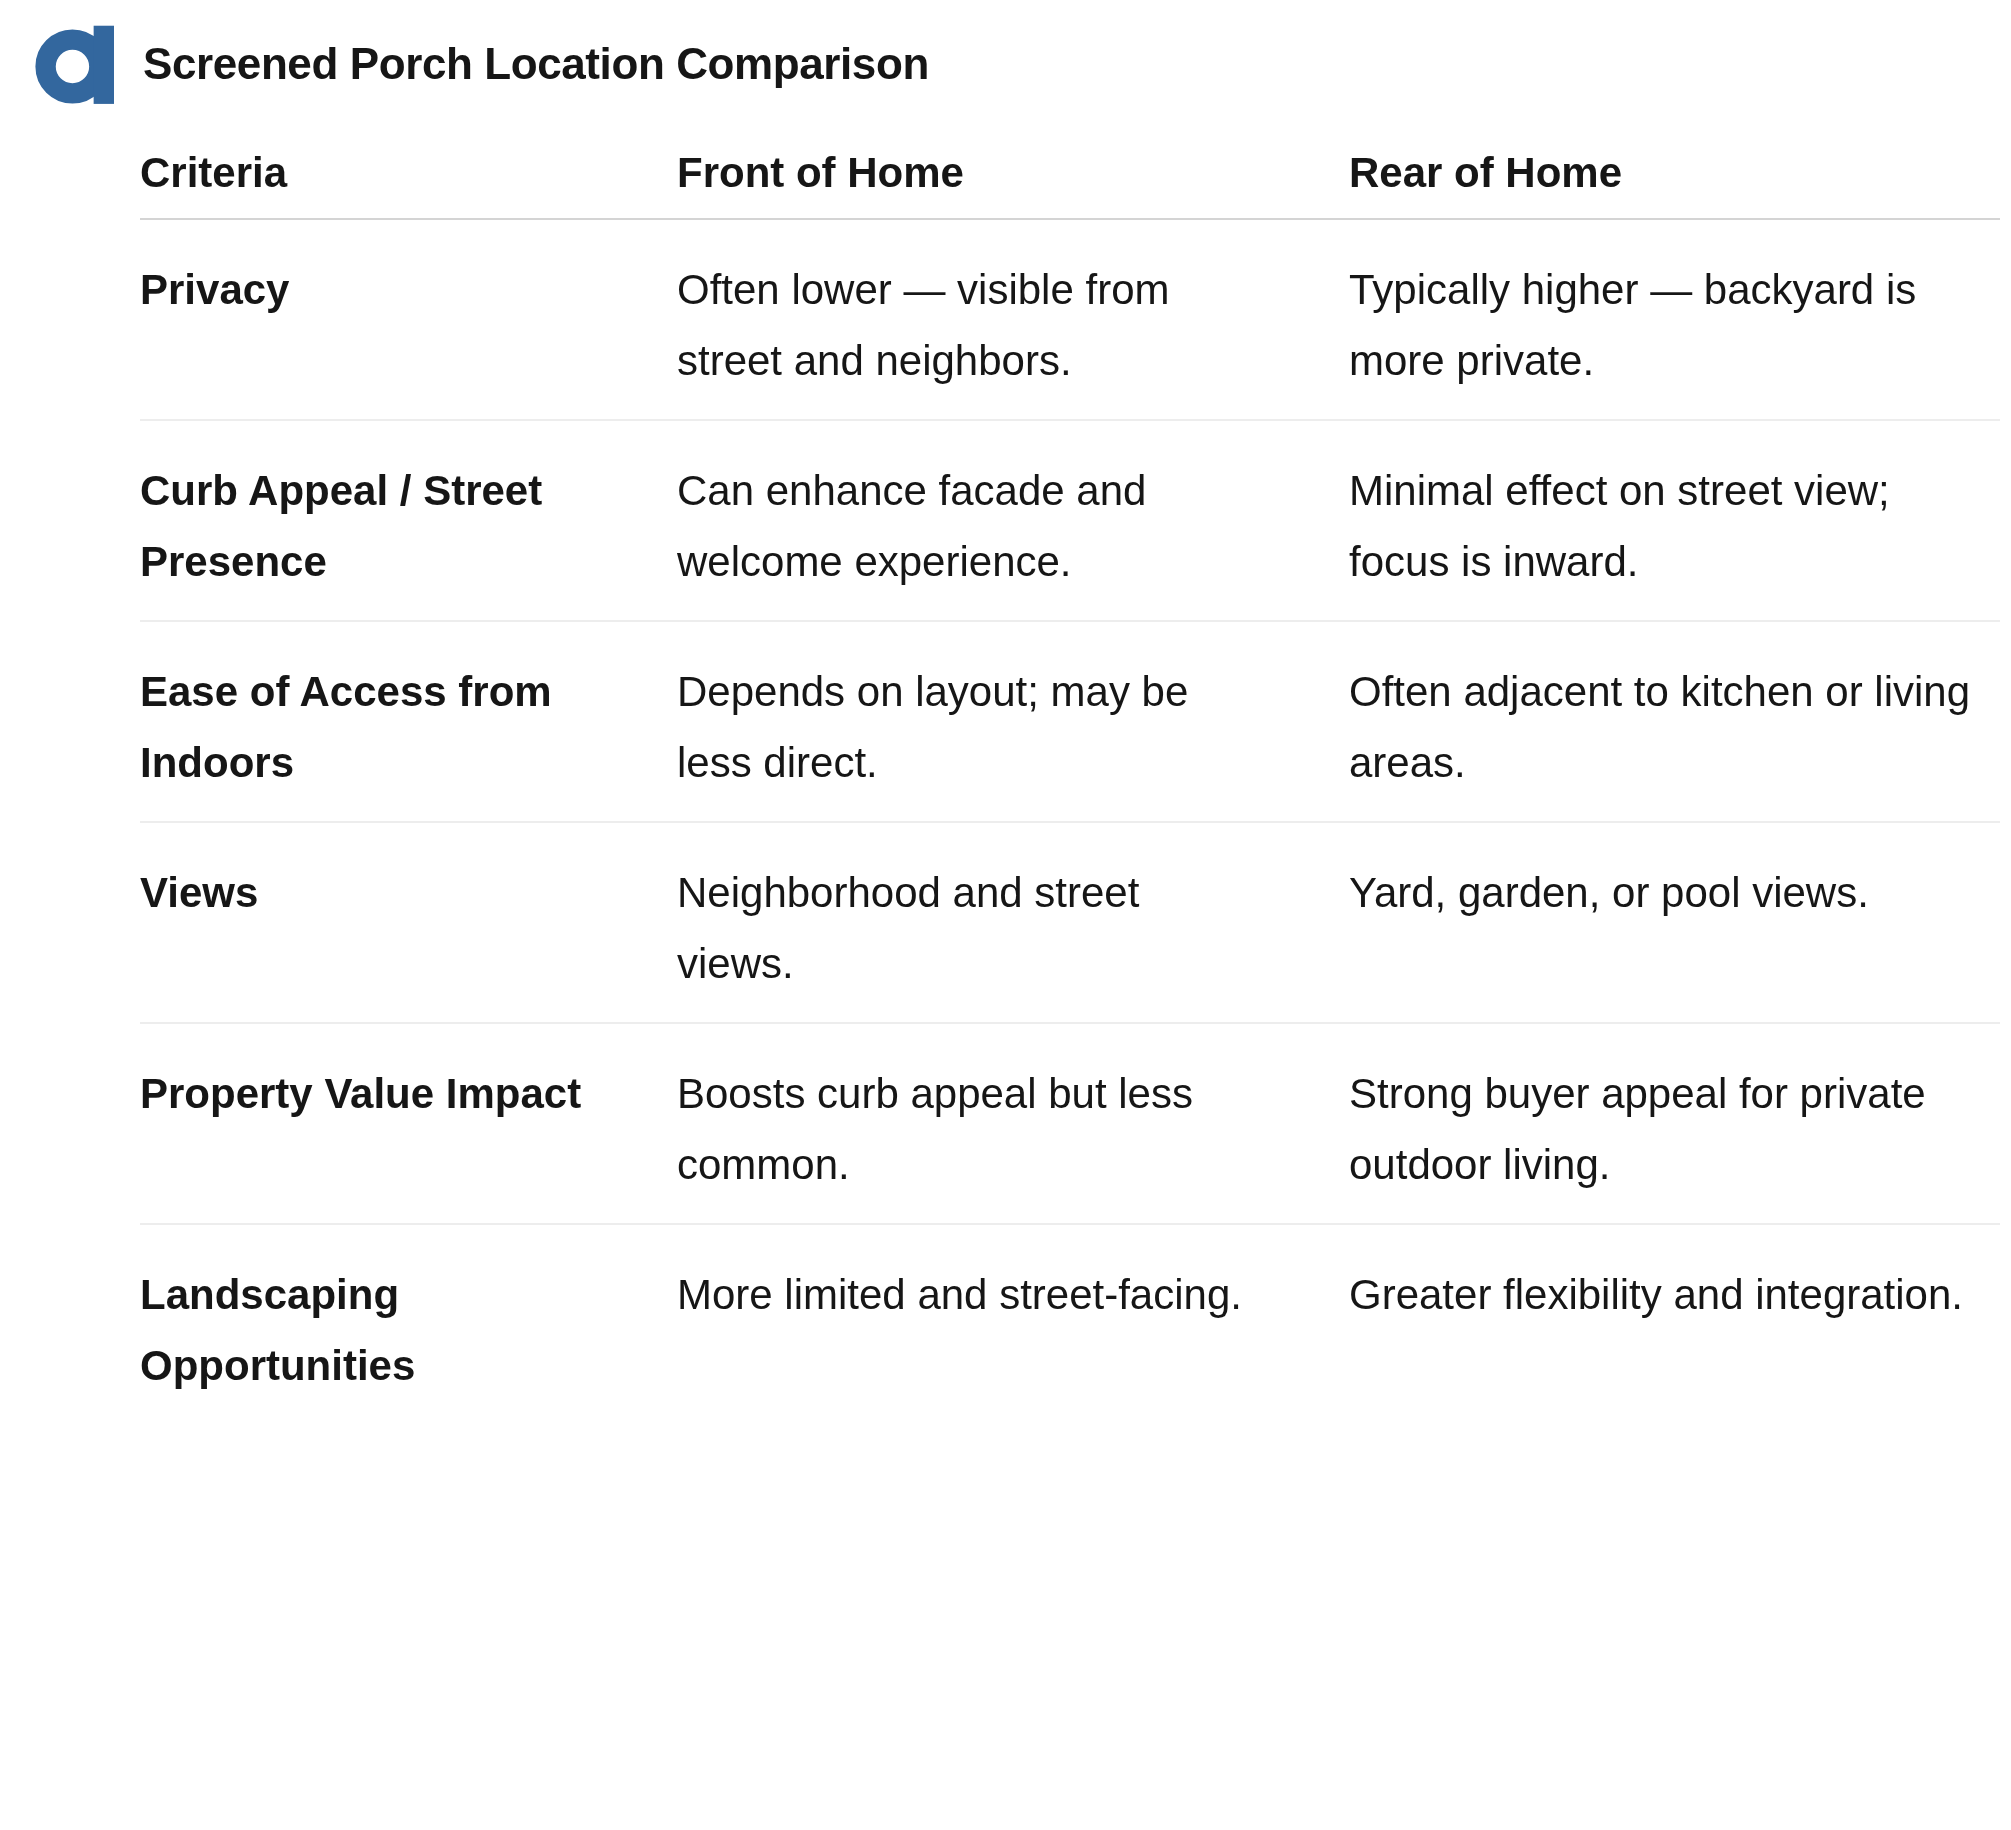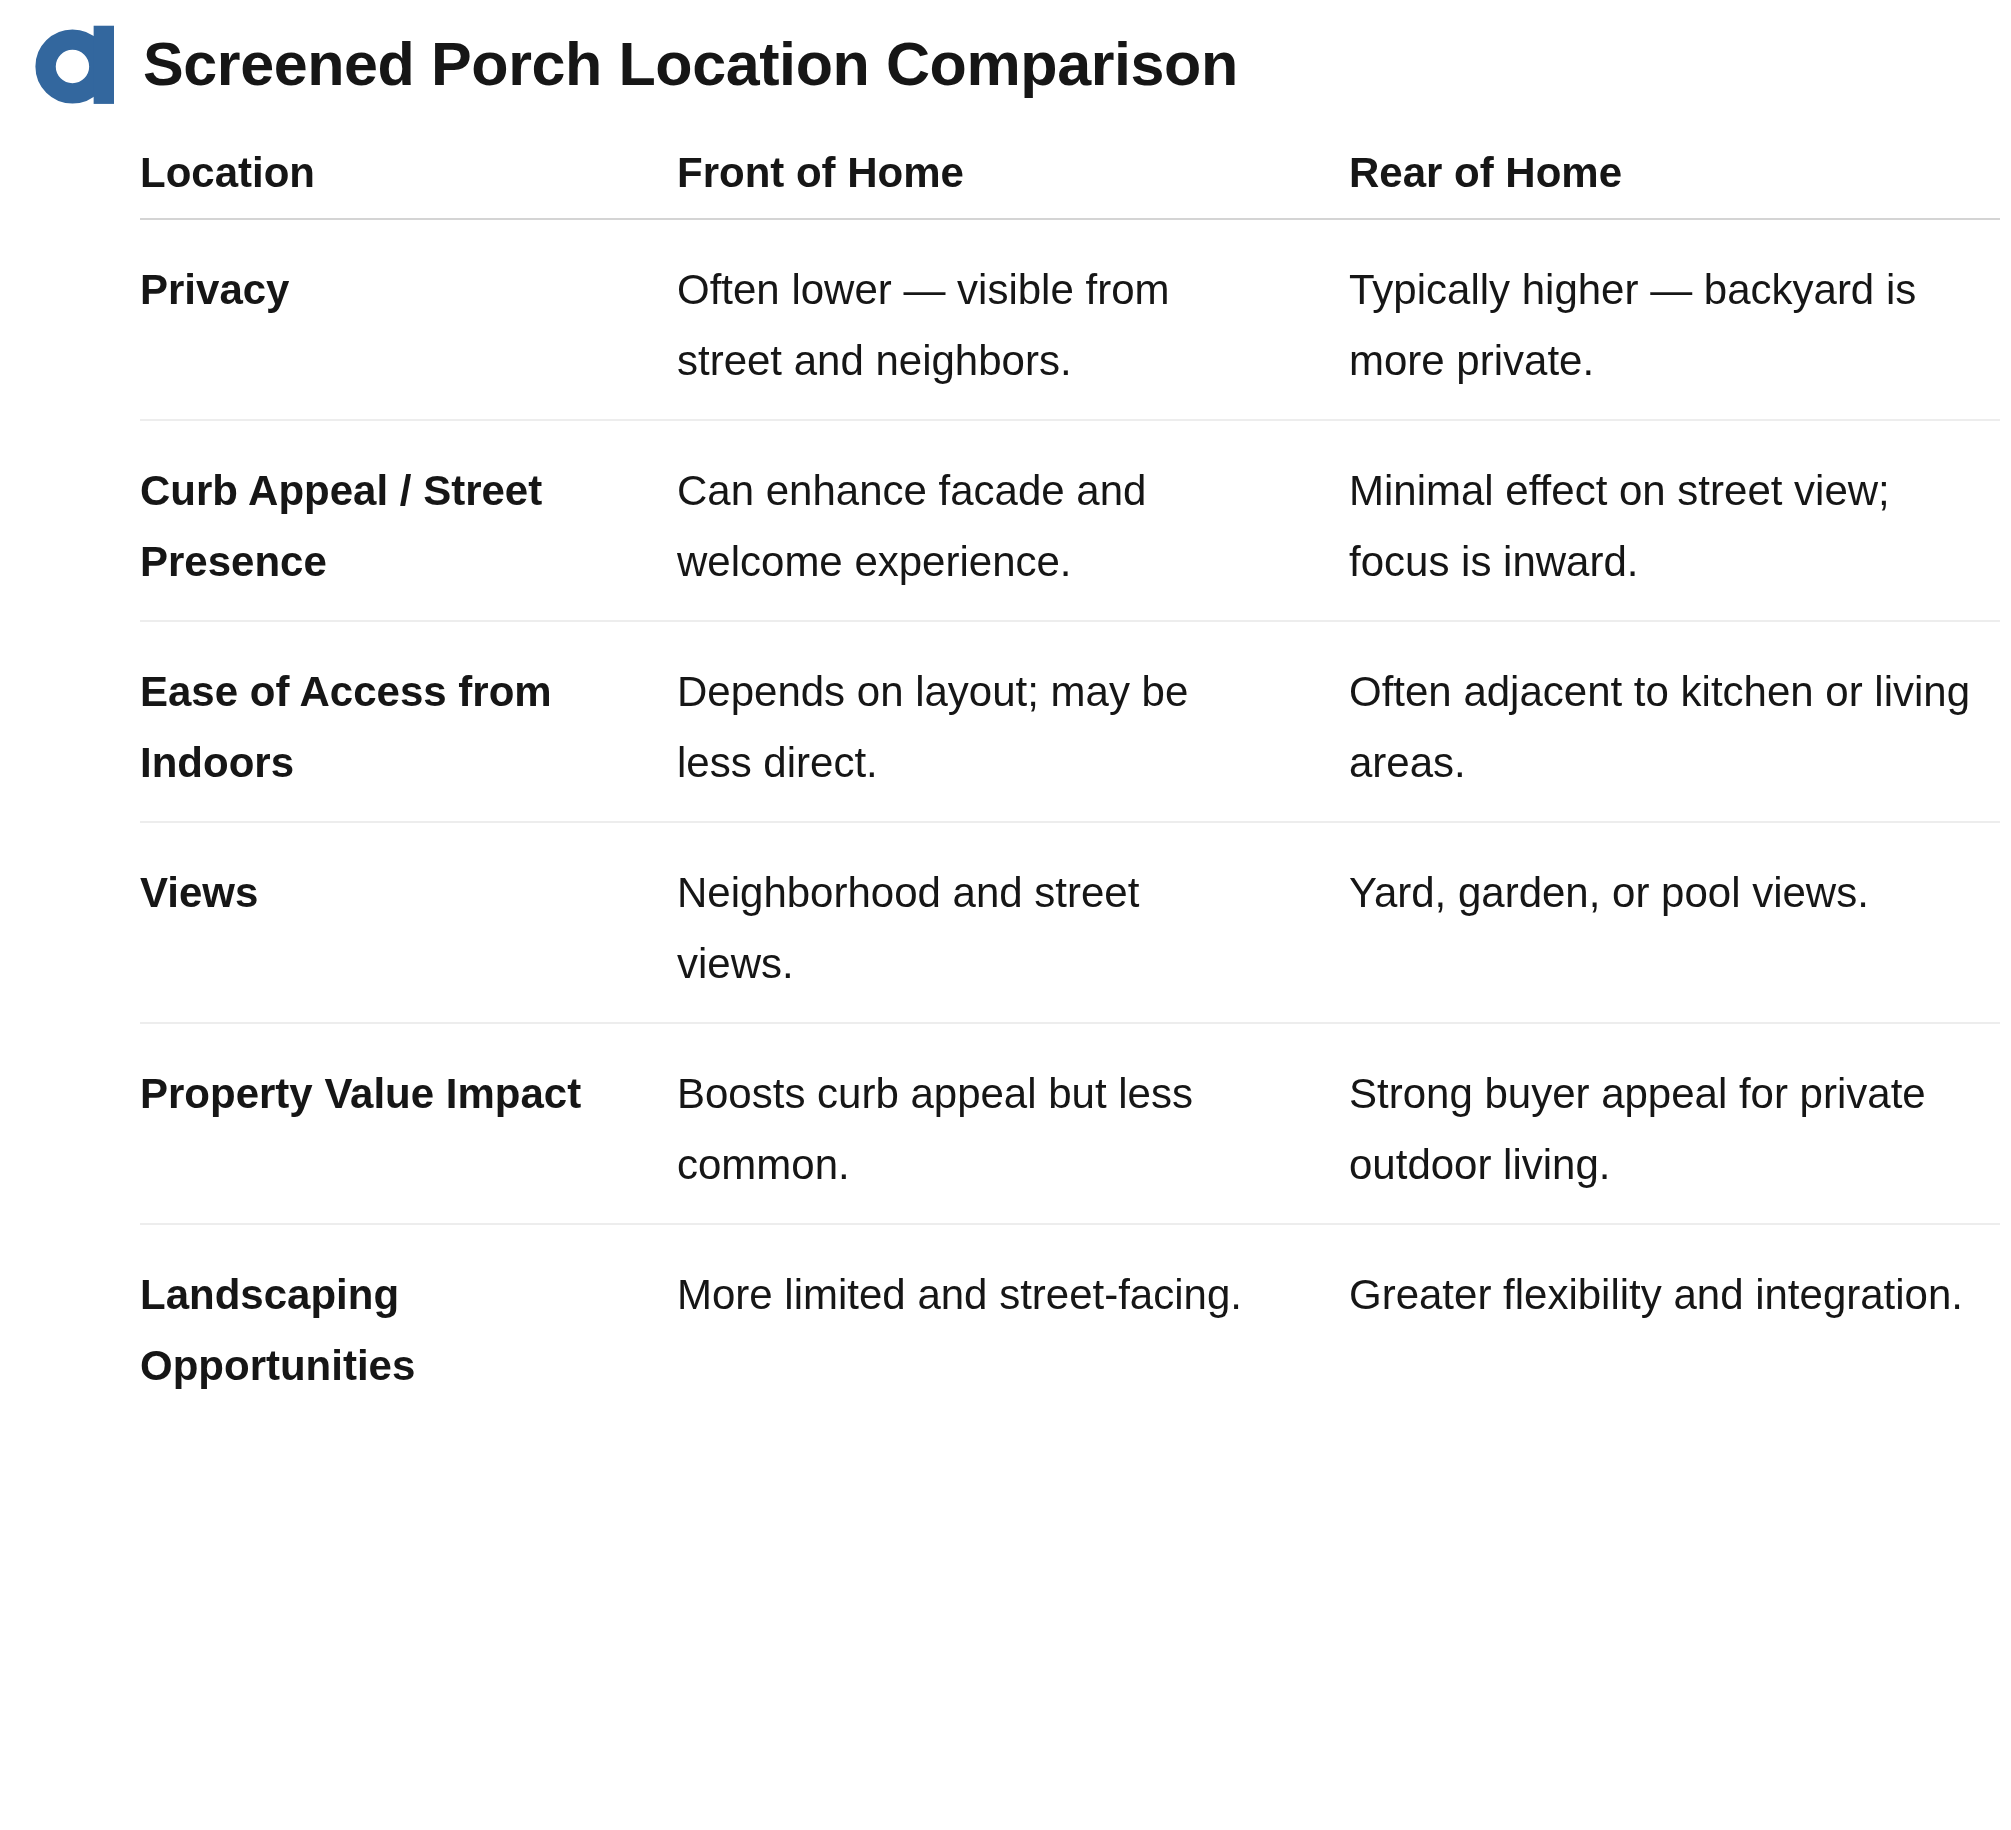--- a/index.html
+++ b/index.html
@@ -16,21 +16,21 @@
     align-items: center;
     padding: 24.4px 0 0 35px;
   }
   .logo {
     width: 79px;
     height: 80px;
     flex: 0 0 auto;
   }
   .page-title {
     margin-left: 29px;
-    font-size: 61px;
+    font-size: 44px;
     font-weight: 700;
     letter-spacing: -0.4px;
     color: #161616;
   }
   table.compare {
     border-collapse: collapse;
     table-layout: fixed;
     margin: 23px 0 0 140px;
     width: 1860px;
   }
@@ -71,21 +71,21 @@
 </header>
 
 <table class="compare">
   <colgroup>
     <col class="c1">
       <col class="c2">
       <col class="c3">
   </colgroup>
   <thead>
     <tr>
-      <th class="h1">Location</th>
+      <th class="h1">Criteria</th>
       <th class="h2">Front of Home</th>
       <th class="h3">Rear of Home</th>
     </tr>
   </thead>
   <tbody>
     <tr>
       <td class="criteria-cell">Privacy</td>
       <td class="front-cell">Often lower — visible from street and neighbors.</td>
       <td class="rear-cell">Typically higher — backyard is more private.</td>
     </tr>

